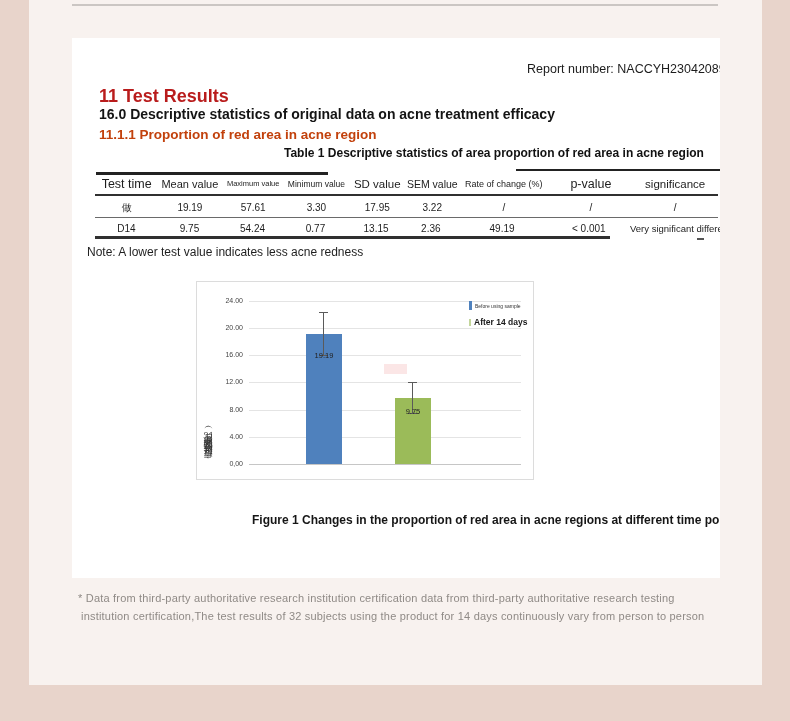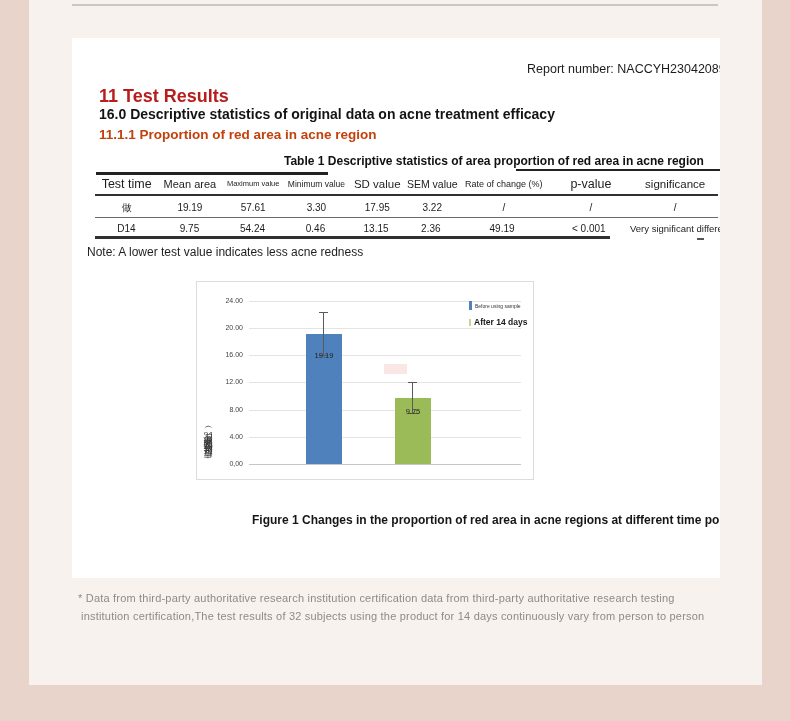--- a/index.html
+++ b/index.html
@@ -6,21 +6,21 @@
     font-family:"Liberation Sans", sans-serif;background:#e8d4cb;}
   .panel{position:absolute;left:29px;top:0;width:733px;height:685px;background:#f8f2ef;}
   .topline{position:absolute;left:72px;top:4px;width:646px;height:2px;background:#cbc6c3;}
   .card{position:absolute;left:72px;top:38px;width:648px;height:540px;background:#ffffff;overflow:hidden;}
 
   .report-number{position:absolute;top:24px;left:455px;width:320px;font-size:12.5px;color:#1c1c1c;white-space:nowrap;}
   .h1{position:absolute;top:48px;left:27px;font-size:18px;font-weight:600;color:#b91c1c;}
   .h2{position:absolute;top:68px;left:27px;font-size:14px;font-weight:600;color:#141414;}
   .h3{position:absolute;top:89px;left:27px;font-size:13.5px;font-weight:600;color:#c2410c;}
 
-  .table-caption{position:absolute;top:116px;left:212px;font-size:12px;font-weight:600;color:#111;white-space:nowrap;}
+  .table-caption{position:absolute;top:108px;left:212px;font-size:12px;font-weight:600;color:#111;white-space:nowrap;}
   .rule{position:absolute;background:#222;}
   .rule-top-left{left:24px;top:134px;width:232px;height:3px;}
   .rule-top-right{left:444px;top:131px;width:210px;height:2px;}
   .rule-header{left:23px;top:156px;width:623px;height:2px;background:#303030;}
   .rule-row{left:23px;top:179px;width:623px;height:1px;background:#6a6a6a;}
   .rule-bottom{left:23px;top:198px;width:515px;height:3px;background:#303030;}
   .sig-mark{position:absolute;left:625px;top:200px;width:7px;height:2px;background:#555;}
 
   .trow{position:absolute;left:23px;width:623px;height:19px;display:flex;align-items:center;}
   .thead{top:136px;}
@@ -77,21 +77,21 @@
   <div class="h1">11 Test Results</div>
   <div class="h2">16.0 Descriptive statistics of original data on acne treatment efficacy</div>
   <div class="h3">11.1.1 Proportion of red area in acne region</div>
 
   <div class="table-caption">Table 1 Descriptive statistics of area proportion of red area in acne region</div>
   <div class="rule rule-top-left"></div>
   <div class="rule rule-top-right"></div>
 
   <div class="trow thead">
     <span class="c0">Test time</span>
-    <span class="c1">Mean area</span>
+    <span class="c1">Mean value</span>
     <span class="c2">Maximum value</span>
     <span class="c3">Minimum value</span>
     <span class="c4">SD value</span>
     <span class="c5">SEM value</span>
     <span class="c6">Rate of change (%)</span>
     <span class="c7">p-value</span>
     <span class="c8">significance</span>
   </div>
   <div class="rule rule-header"></div>
 
@@ -105,21 +105,21 @@
     <span class="c6">/</span>
     <span class="c7">/</span>
     <span class="c8">/</span>
   </div>
   <div class="rule rule-row"></div>
 
   <div class="trow r2">
     <span class="c0">D14</span>
     <span class="c1">9.75</span>
     <span class="c2">54.24</span>
-    <span class="c3">0.46</span>
+    <span class="c3">0.77</span>
     <span class="c4">13.15</span>
     <span class="c5">2.36</span>
     <span class="c6">49.19</span>
     <span class="c7">&lt; 0.001</span>
     <span class="c8">Very significant difference</span>
   </div>
   <div class="rule rule-bottom"></div>
   <div class="sig-mark"></div>
 
   <div class="note">Note: A lower test value indicates less acne redness</div>

